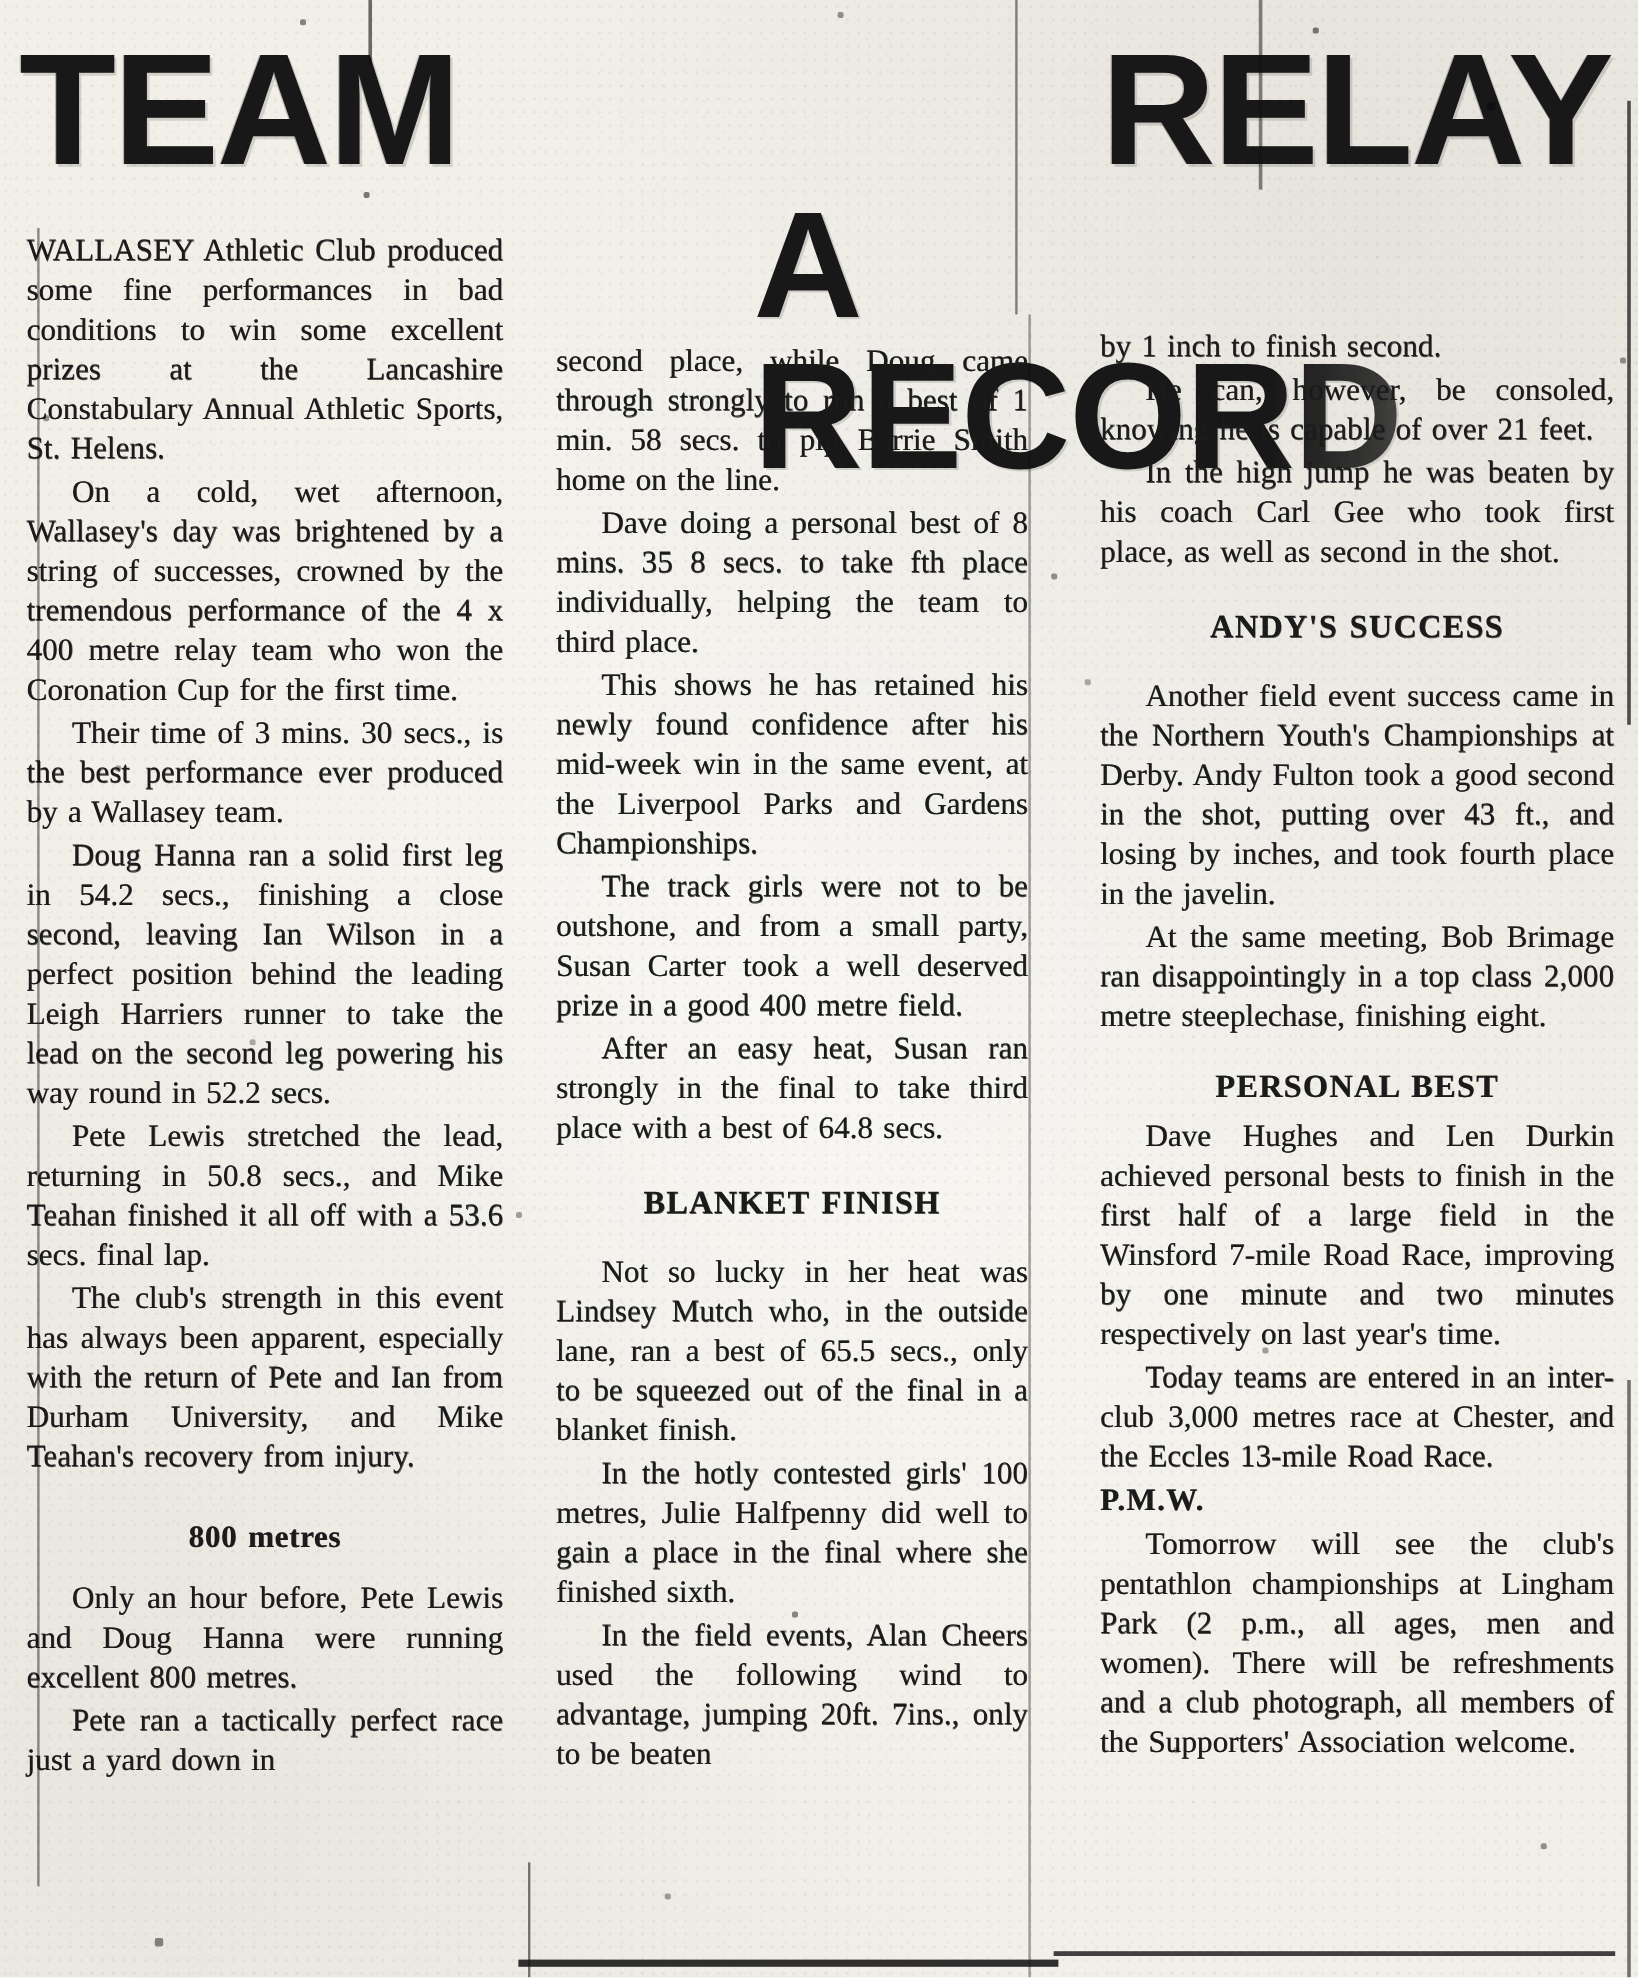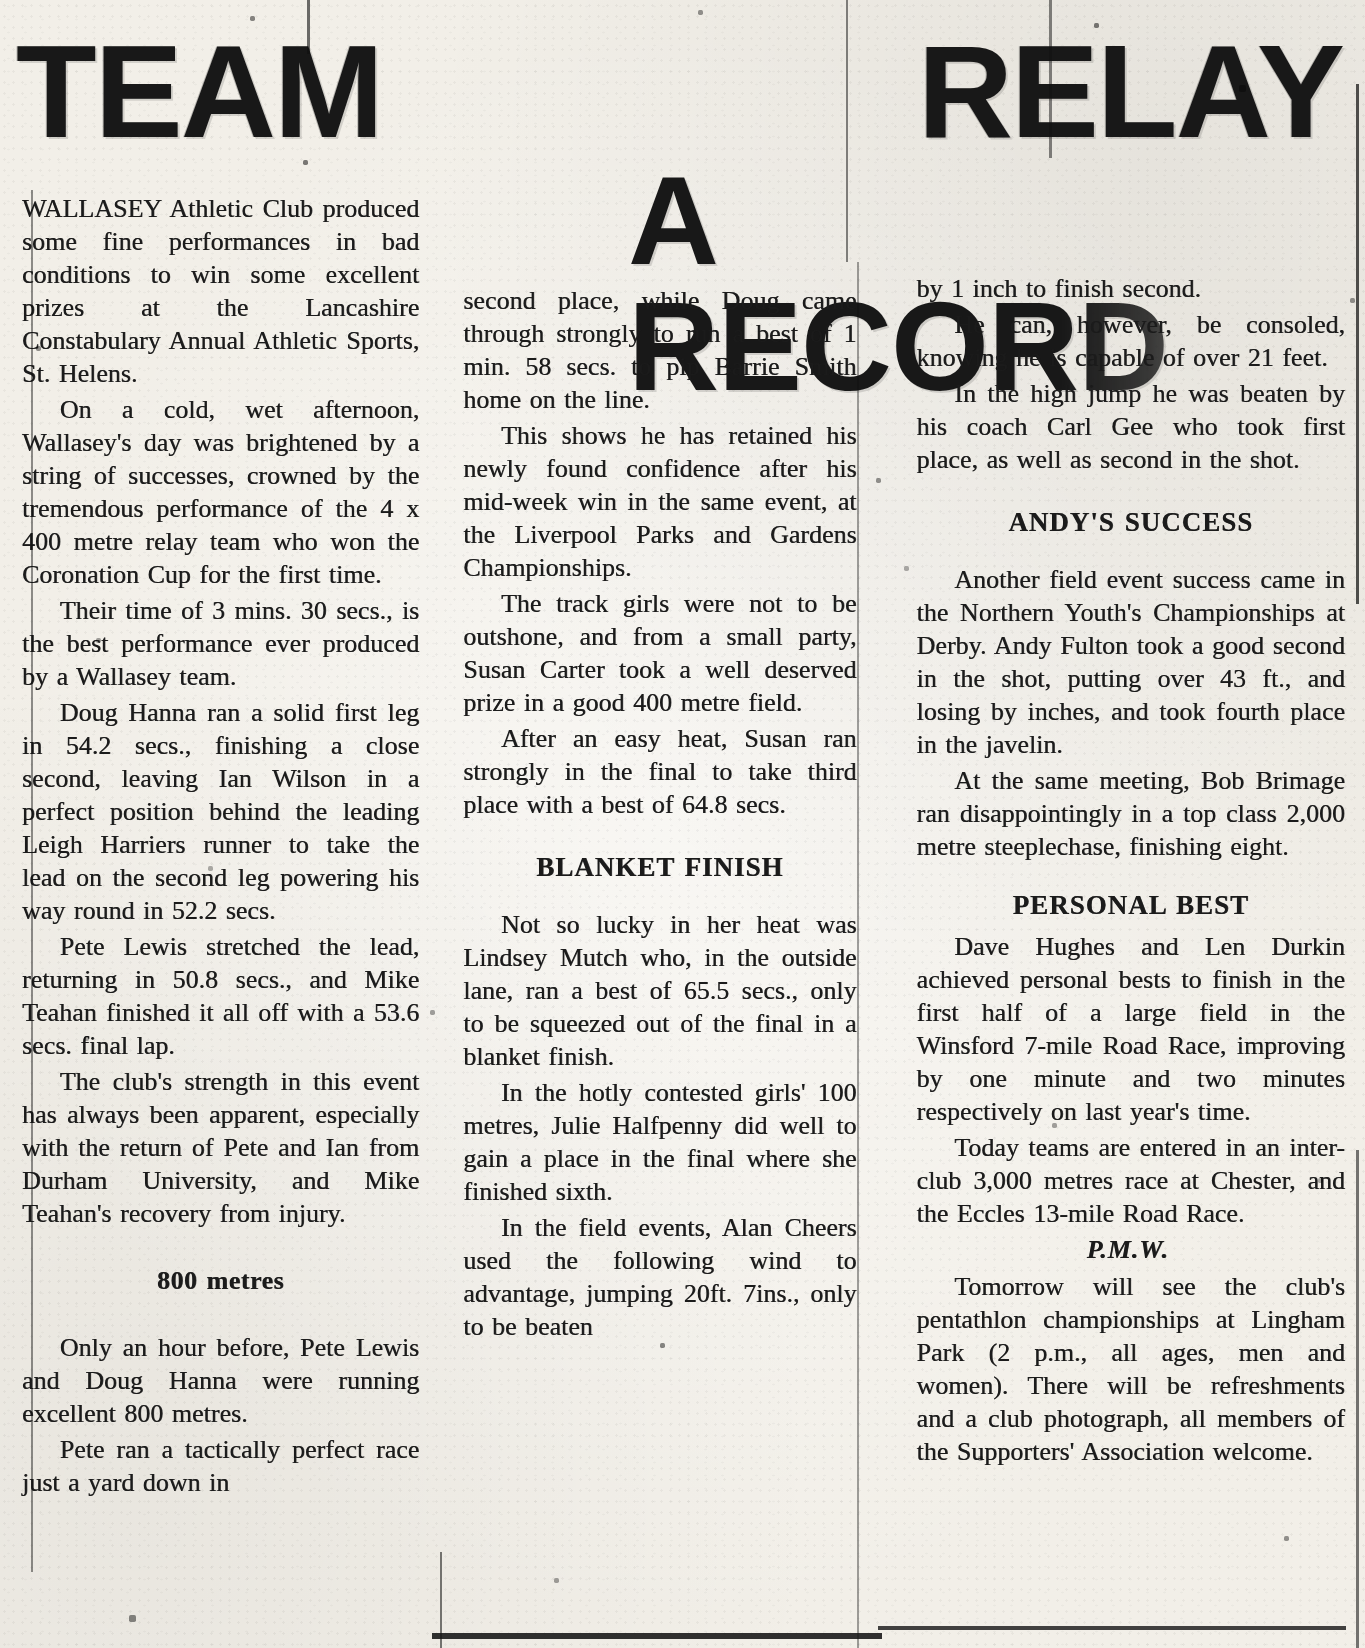--- a/index.html
+++ b/index.html
@@ -48,25 +48,25 @@
   }
   .col-1{width:408px;padding-top:20px;}
   .col-2{width:404px;padding-top:112px;}
   .col-3{width:440px;padding-top:100px;margin-left:16px;}
   .col p{margin:0 0 3px 0;text-indent:1.45em;}
   .col p.lead{text-indent:0;}
   .subhead{
     text-align:center;font-weight:bold;text-indent:0;
     font-size:27px;letter-spacing:1px;margin:30px 0 24px 0;
   }
-  .subhead.small{font-size:26px;margin:34px 0 34px 0;letter-spacing:0.5px;}
+  .subhead.small{font-size:26px;margin:34px 0 18px 0;letter-spacing:0.5px;}
   .subhead.tight{margin:26px 0 8px 0;}
   .byline{
-    text-align:center;font-weight:bold;text-indent:0;
-    margin:2px 6px 4px 0;letter-spacing:1px;font-style:italic;
+    text-align:left;font-weight:bold;text-indent:0;
+    margin:2px 6px 4px 0;letter-spacing:1px;
   }
   
   .artifact{position:absolute;pointer-events:none;}
   .vline-left      {left:31px;  top:190px; width:2px; height:1382px;background:rgba(15,15,15,0.45);}
   .vline-mid       {left:857px; top:262px; width:2px; height:1386px;background:rgba(15,15,15,0.38);}
   .vline-mid-top   {left:846px; top:0;     width:2px; height:262px; background:rgba(15,15,15,0.5);}
   .scratch-a       {left:307px; top:0;     width:3px; height:54px;  background:rgba(15,15,15,0.6);}
   .scratch-b       {left:1049px;top:0;     width:3px; height:158px; background:rgba(15,15,15,0.5);}
   .vline-right-top {right:6px;  top:84px;  width:3px; height:520px; background:rgba(10,10,10,0.7);}
   .vline-right-bot {right:6px;  top:1150px;width:3px; height:498px; background:rgba(10,10,10,0.55);}
@@ -108,20 +108,21 @@
       <p>Doug Hanna ran a solid first leg in 54.2 secs., finishing a close second, leaving Ian Wilson in a perfect position behind the leading Leigh Harriers runner to take the lead on the second leg powering his way round in 52.2 secs.</p>
       <p>Pete Lewis stretched the lead, returning in 50.8 secs., and Mike Teahan finished it all off with a 53.6 secs. final lap.</p>
       <p>The club's strength in this event has always been apparent, especially with the return of Pete and Ian from Durham University, and Mike Teahan's recovery from injury.</p>
       <div class="subhead small">800 metres</div>
       <p>Only an hour before, Pete Lewis and Doug Hanna were running excellent 800 metres.</p>
       <p>Pete ran a tactically perfect race just a yard down in</p>
     </div>
 
     <div class="col col-2">
       <p class="lead">second place, while Doug came through strongly to run a best of 1 min. 58 secs. to pip Barrie Smith home on the line.</p>
+      <p>Dave doing a personal best of 8 mins. 35 8 secs. to take fth place individually, helping the team to third place.</p>
       <p>This shows he has retained his newly found confidence after his mid-week win in the same event, at the Liverpool Parks and Gardens Championships.</p>
       <p>The track girls were not to be outshone, and from a small party, Susan Carter took a well deserved prize in a good 400 metre field.</p>
       <p>After an easy heat, Susan ran strongly in the final to take third place with a best of 64.8 secs.</p>
       <div class="subhead">BLANKET FINISH</div>
       <p>Not so lucky in her heat was Lindsey Mutch who, in the outside lane, ran a best of 65.5 secs., only to be squeezed out of the final in a blanket finish.</p>
       <p>In the hotly contested girls' 100 metres, Julie Halfpenny did well to gain a place in the final where she finished sixth.</p>
       <p>In the field events, Alan Cheers used the following wind to advantage, jumping 20ft. 7ins., only to be beaten</p>
     </div>
 
     <div class="col col-3">

